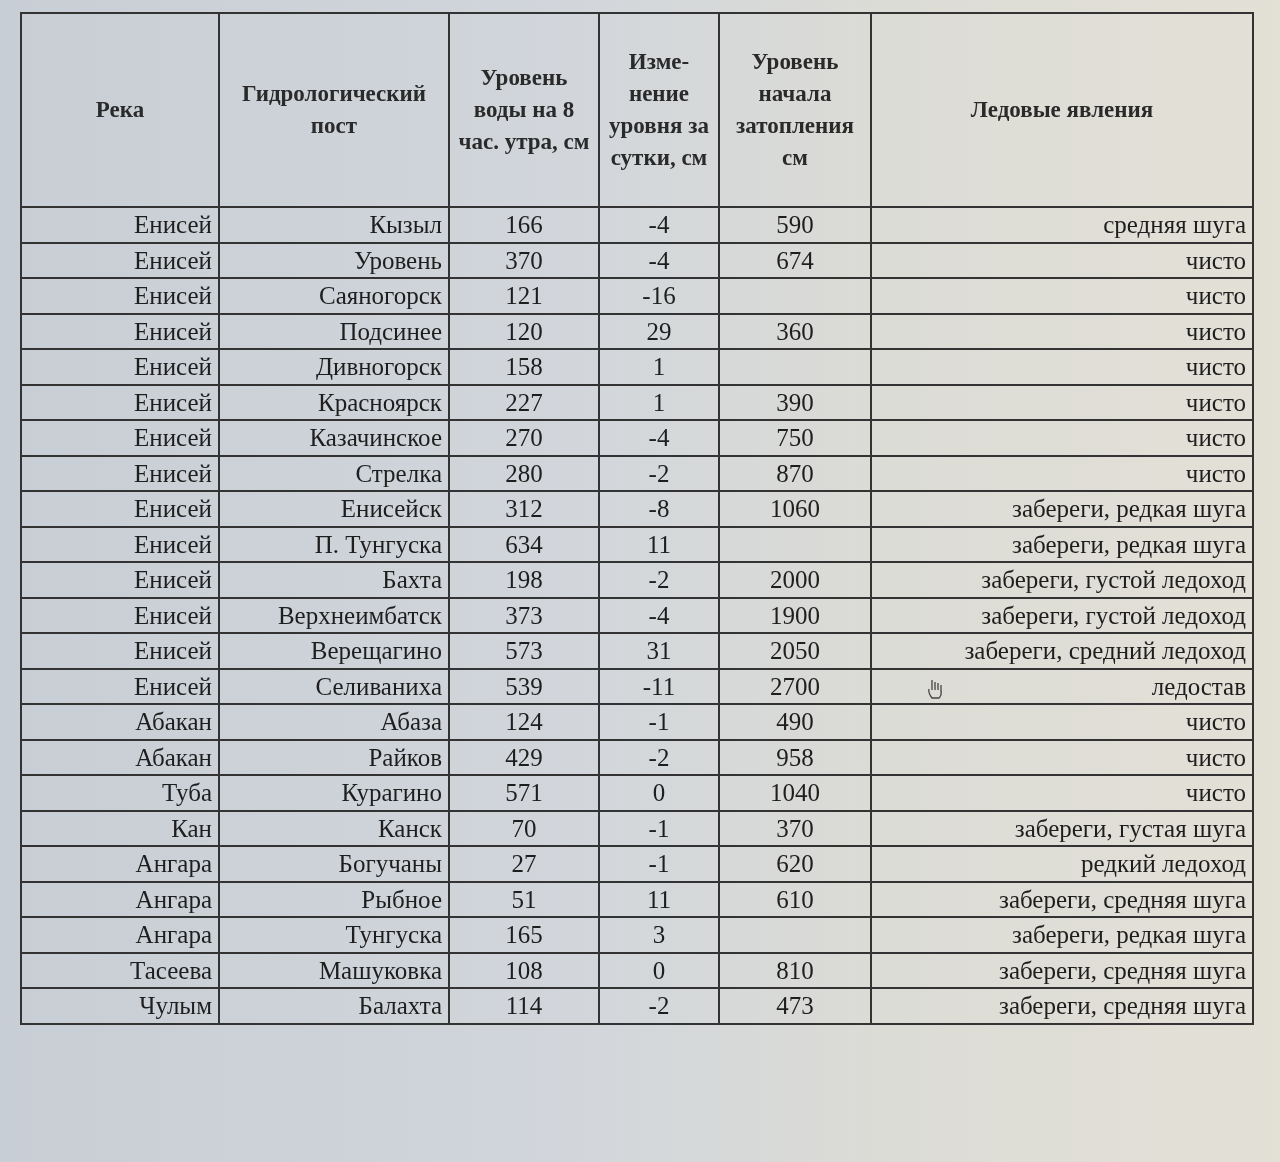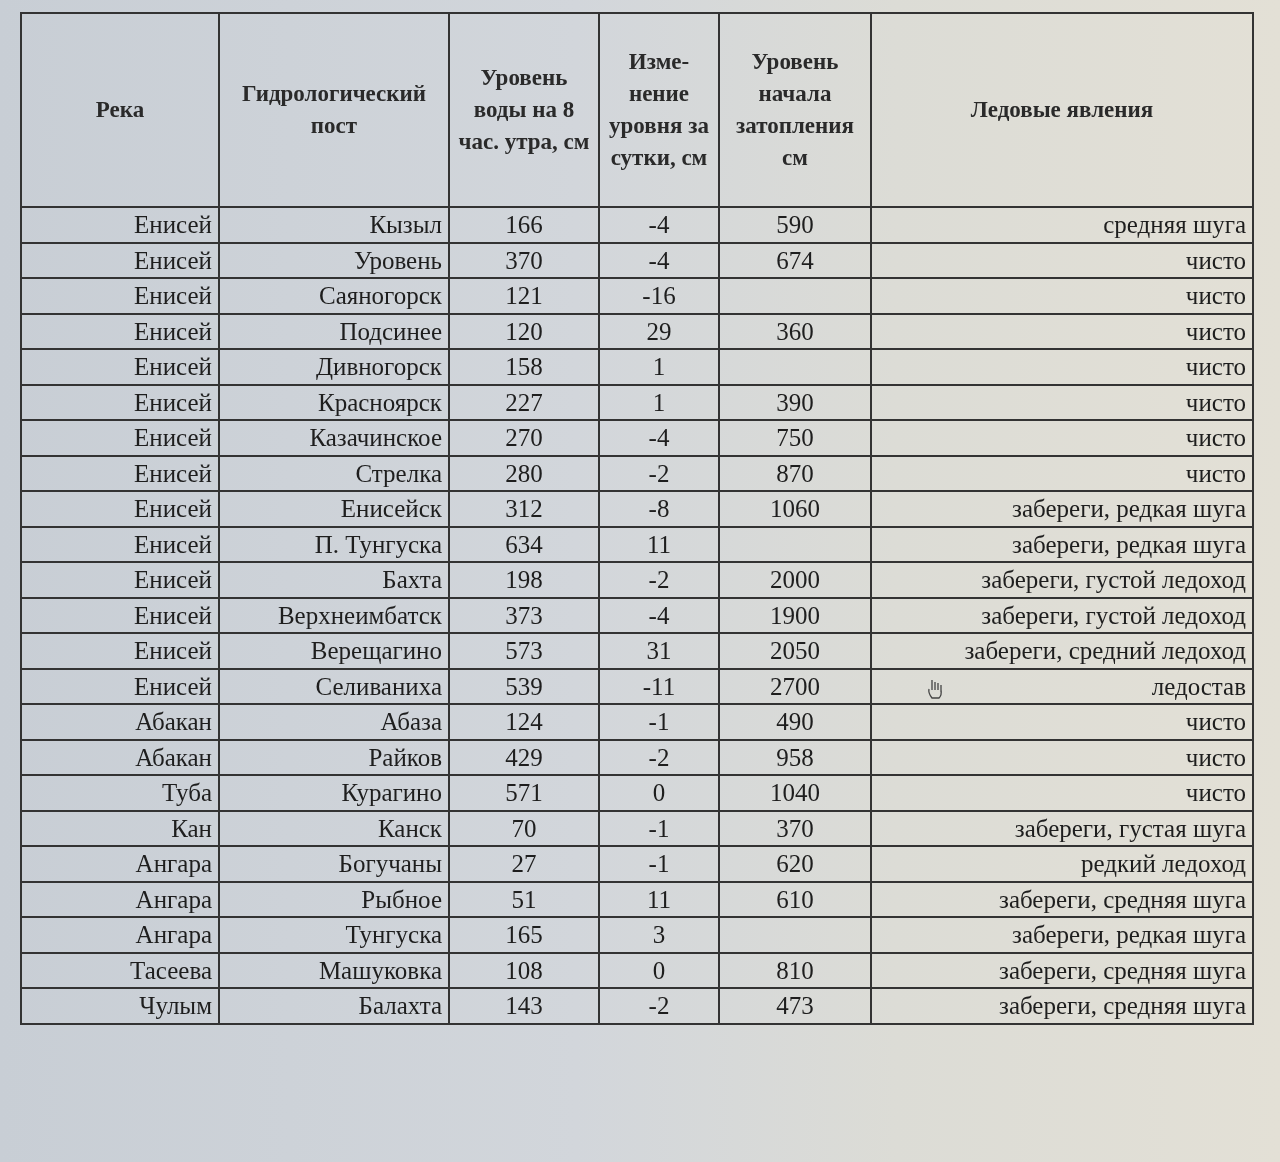--- a/index.html
+++ b/index.html
@@ -248,21 +248,21 @@
           <td class="river">Тасеева</td>
           <td class="post">Машуковка</td>
           <td class="num">108</td>
           <td class="num">0</td>
           <td class="num">810</td>
           <td class="ice">забереги, средняя шуга</td>
         </tr>
         <tr>
           <td class="river">Чулым</td>
           <td class="post">Балахта</td>
-          <td class="num">143</td>
+          <td class="num">114</td>
           <td class="num">-2</td>
           <td class="num">473</td>
           <td class="ice">забереги, средняя шуга</td>
         </tr>
       </tbody>
   </table>
 
   <svg class="cursor" viewBox="0 0 18 24">
     <path d="M6 2 v10 M9 4 v8 M12 5 v7 M15 7 v7 M3 11 q-1 4 3 9 h7 q3-3 2-8" fill="none" stroke="#444" stroke-width="1.3"></path>
   </svg>

